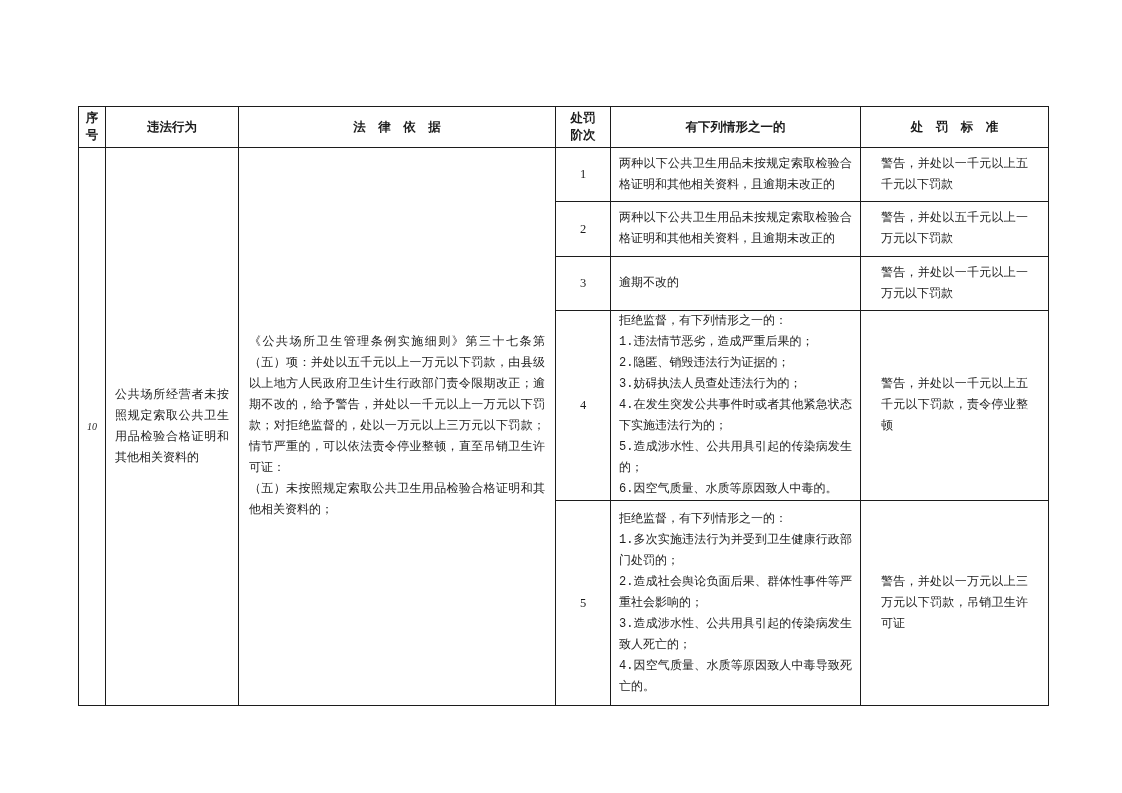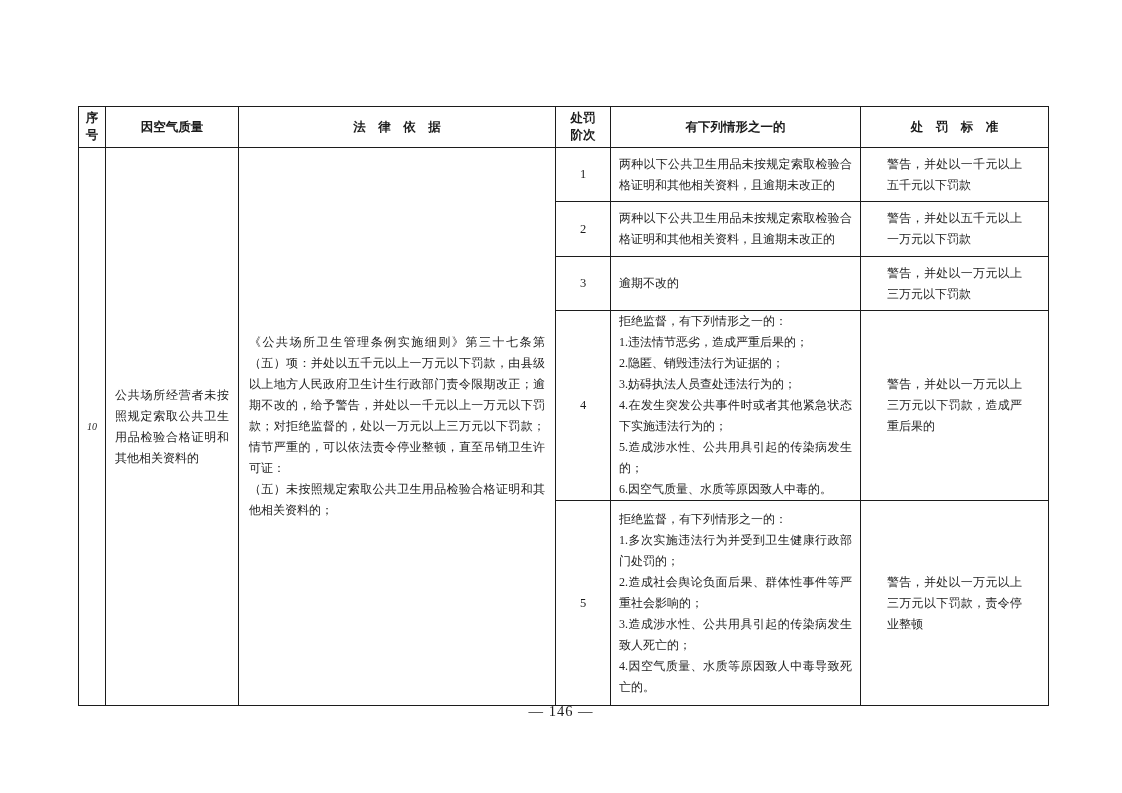--- a/index.html
+++ b/index.html
@@ -41,21 +41,21 @@
     text-align: center;
     white-space: pre-line;
     padding: 2px 1px;
   }
   tr.hrow  { height: 41px; }
   tr.row-1 { height: 54px; }
   tr.row-2 { height: 55px; }
   tr.row-3 { height: 54px; }
   tr.row-4 { height: 178px; }
   tr.row-5 { height: 205px; }
-  .multiline { white-space: pre-wrap; }
+  .multiline { white-space: pre-wrap; font-family: Liberation Mono, monospace; }
   td.serial-cell {
     text-align: center;
     font-size: 10px;
     font-style: italic;
   }
   td.violation-cell {
     padding: 0 9px;
     text-align: justify;
   }
   td.legal-cell {
@@ -64,21 +64,21 @@
   }
   td.level-cell {
     text-align: center;
     font-size: 12.5px;
   }
   td.circ-cell {
     padding: 0 8px;
     text-align: justify;
   }
   td.std-cell {
-    padding: 0 26px;
+    padding: 0 20px;
     text-align: justify;
   }
   .footer {
     position: absolute;
     left: 0;
     top: 703px;
     width: 100%;
     text-align: center;
     font-size: 14.5px;
     color: #1c1c1c;
@@ -96,21 +96,21 @@
       <col style="width:133px">
       <col style="width:317px">
       <col style="width:55px">
       <col style="width:250px">
       <col style="width:188px">
     </colgroup>
     <thead>
       <tr class="hrow">
         <th>序
 号</th>
-        <th>因空气质量</th>
+        <th>违法行为</th>
         <th>法　律　依　据</th>
         <th>处罚
 阶次</th>
         <th>有下列情形之一的</th>
         <th>处　罚　标　准</th>
       </tr>
     </thead>
     <tbody>
       <tr class="row-1">
         <td rowspan="5" class="serial-cell">10</td>
@@ -122,40 +122,39 @@
         <td class="std-cell multiline">警告，并处以一千元以上五千元以下罚款</td>
       </tr>
       <tr class="row-2">
         <td class="level-cell">2</td>
         <td class="circ-cell multiline">两种以下公共卫生用品未按规定索取检验合格证明和其他相关资料，且逾期未改正的</td>
         <td class="std-cell multiline">警告，并处以五千元以上一万元以下罚款</td>
       </tr>
       <tr class="row-3">
         <td class="level-cell">3</td>
         <td class="circ-cell multiline">逾期不改的</td>
-        <td class="std-cell multiline">警告，并处以一万元以上三万元以下罚款</td>
+        <td class="std-cell multiline">警告，并处以一千元以上一万元以下罚款</td>
       </tr>
       <tr class="row-4">
         <td class="level-cell">4</td>
         <td class="circ-cell multiline">拒绝监督，有下列情形之一的：
 1.违法情节恶劣，造成严重后果的；
 2.隐匿、销毁违法行为证据的；
 3.妨碍执法人员查处违法行为的；
 4.在发生突发公共事件时或者其他紧急状态下实施违法行为的；
 5.造成涉水性、公共用具引起的传染病发生的；
 6.因空气质量、水质等原因致人中毒的。</td>
-        <td class="std-cell multiline">警告，并处以一万元以上三万元以下罚款，造成严重后果的</td>
+        <td class="std-cell multiline">警告，并处以一千元以上五千元以下罚款，责令停业整顿</td>
       </tr>
       <tr class="row-5">
         <td class="level-cell">5</td>
         <td class="circ-cell multiline">拒绝监督，有下列情形之一的：
 1.多次实施违法行为并受到卫生健康行政部门处罚的；
 2.造成社会舆论负面后果、群体性事件等严重社会影响的；
 3.造成涉水性、公共用具引起的传染病发生致人死亡的；
 4.因空气质量、水质等原因致人中毒导致死亡的。</td>
-        <td class="std-cell multiline">警告，并处以一万元以上三万元以下罚款，责令停业整顿</td>
+        <td class="std-cell multiline">警告，并处以一万元以上三万元以下罚款，吊销卫生许可证</td>
       </tr>
     </tbody>
   </table>
 
-  <div class="footer">— 146 —</div>
 
 </div>
 
 </body></html>

